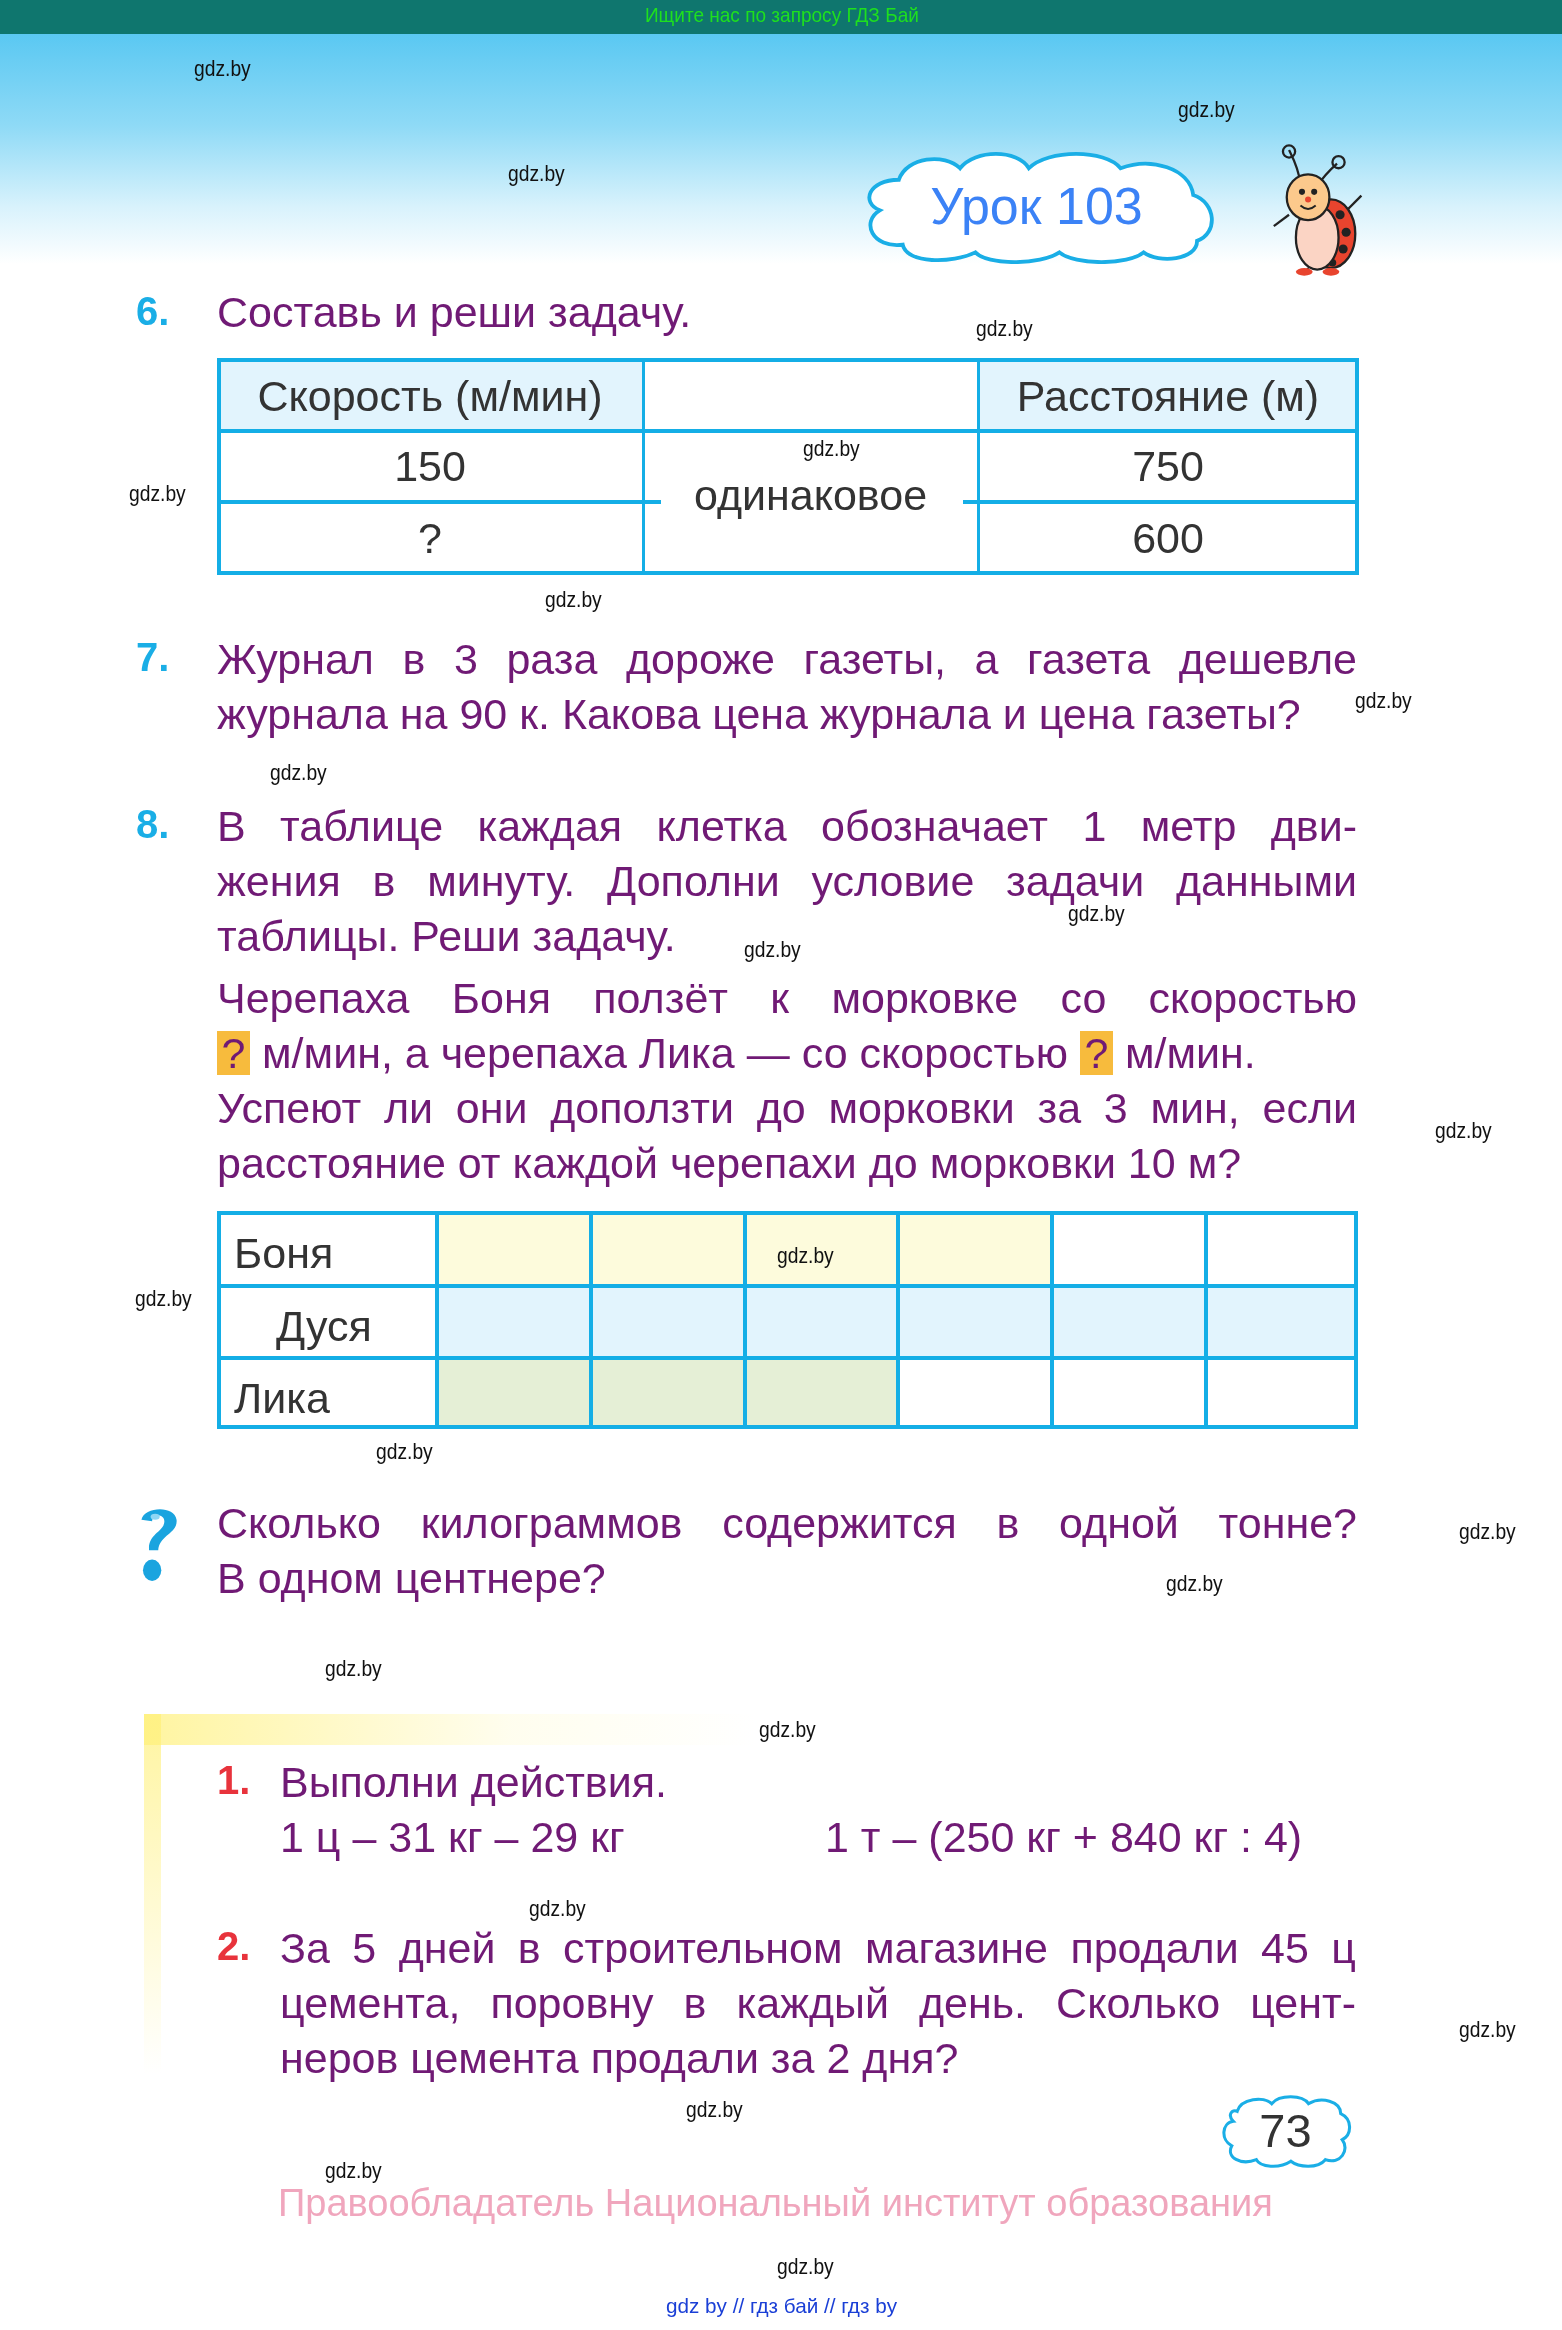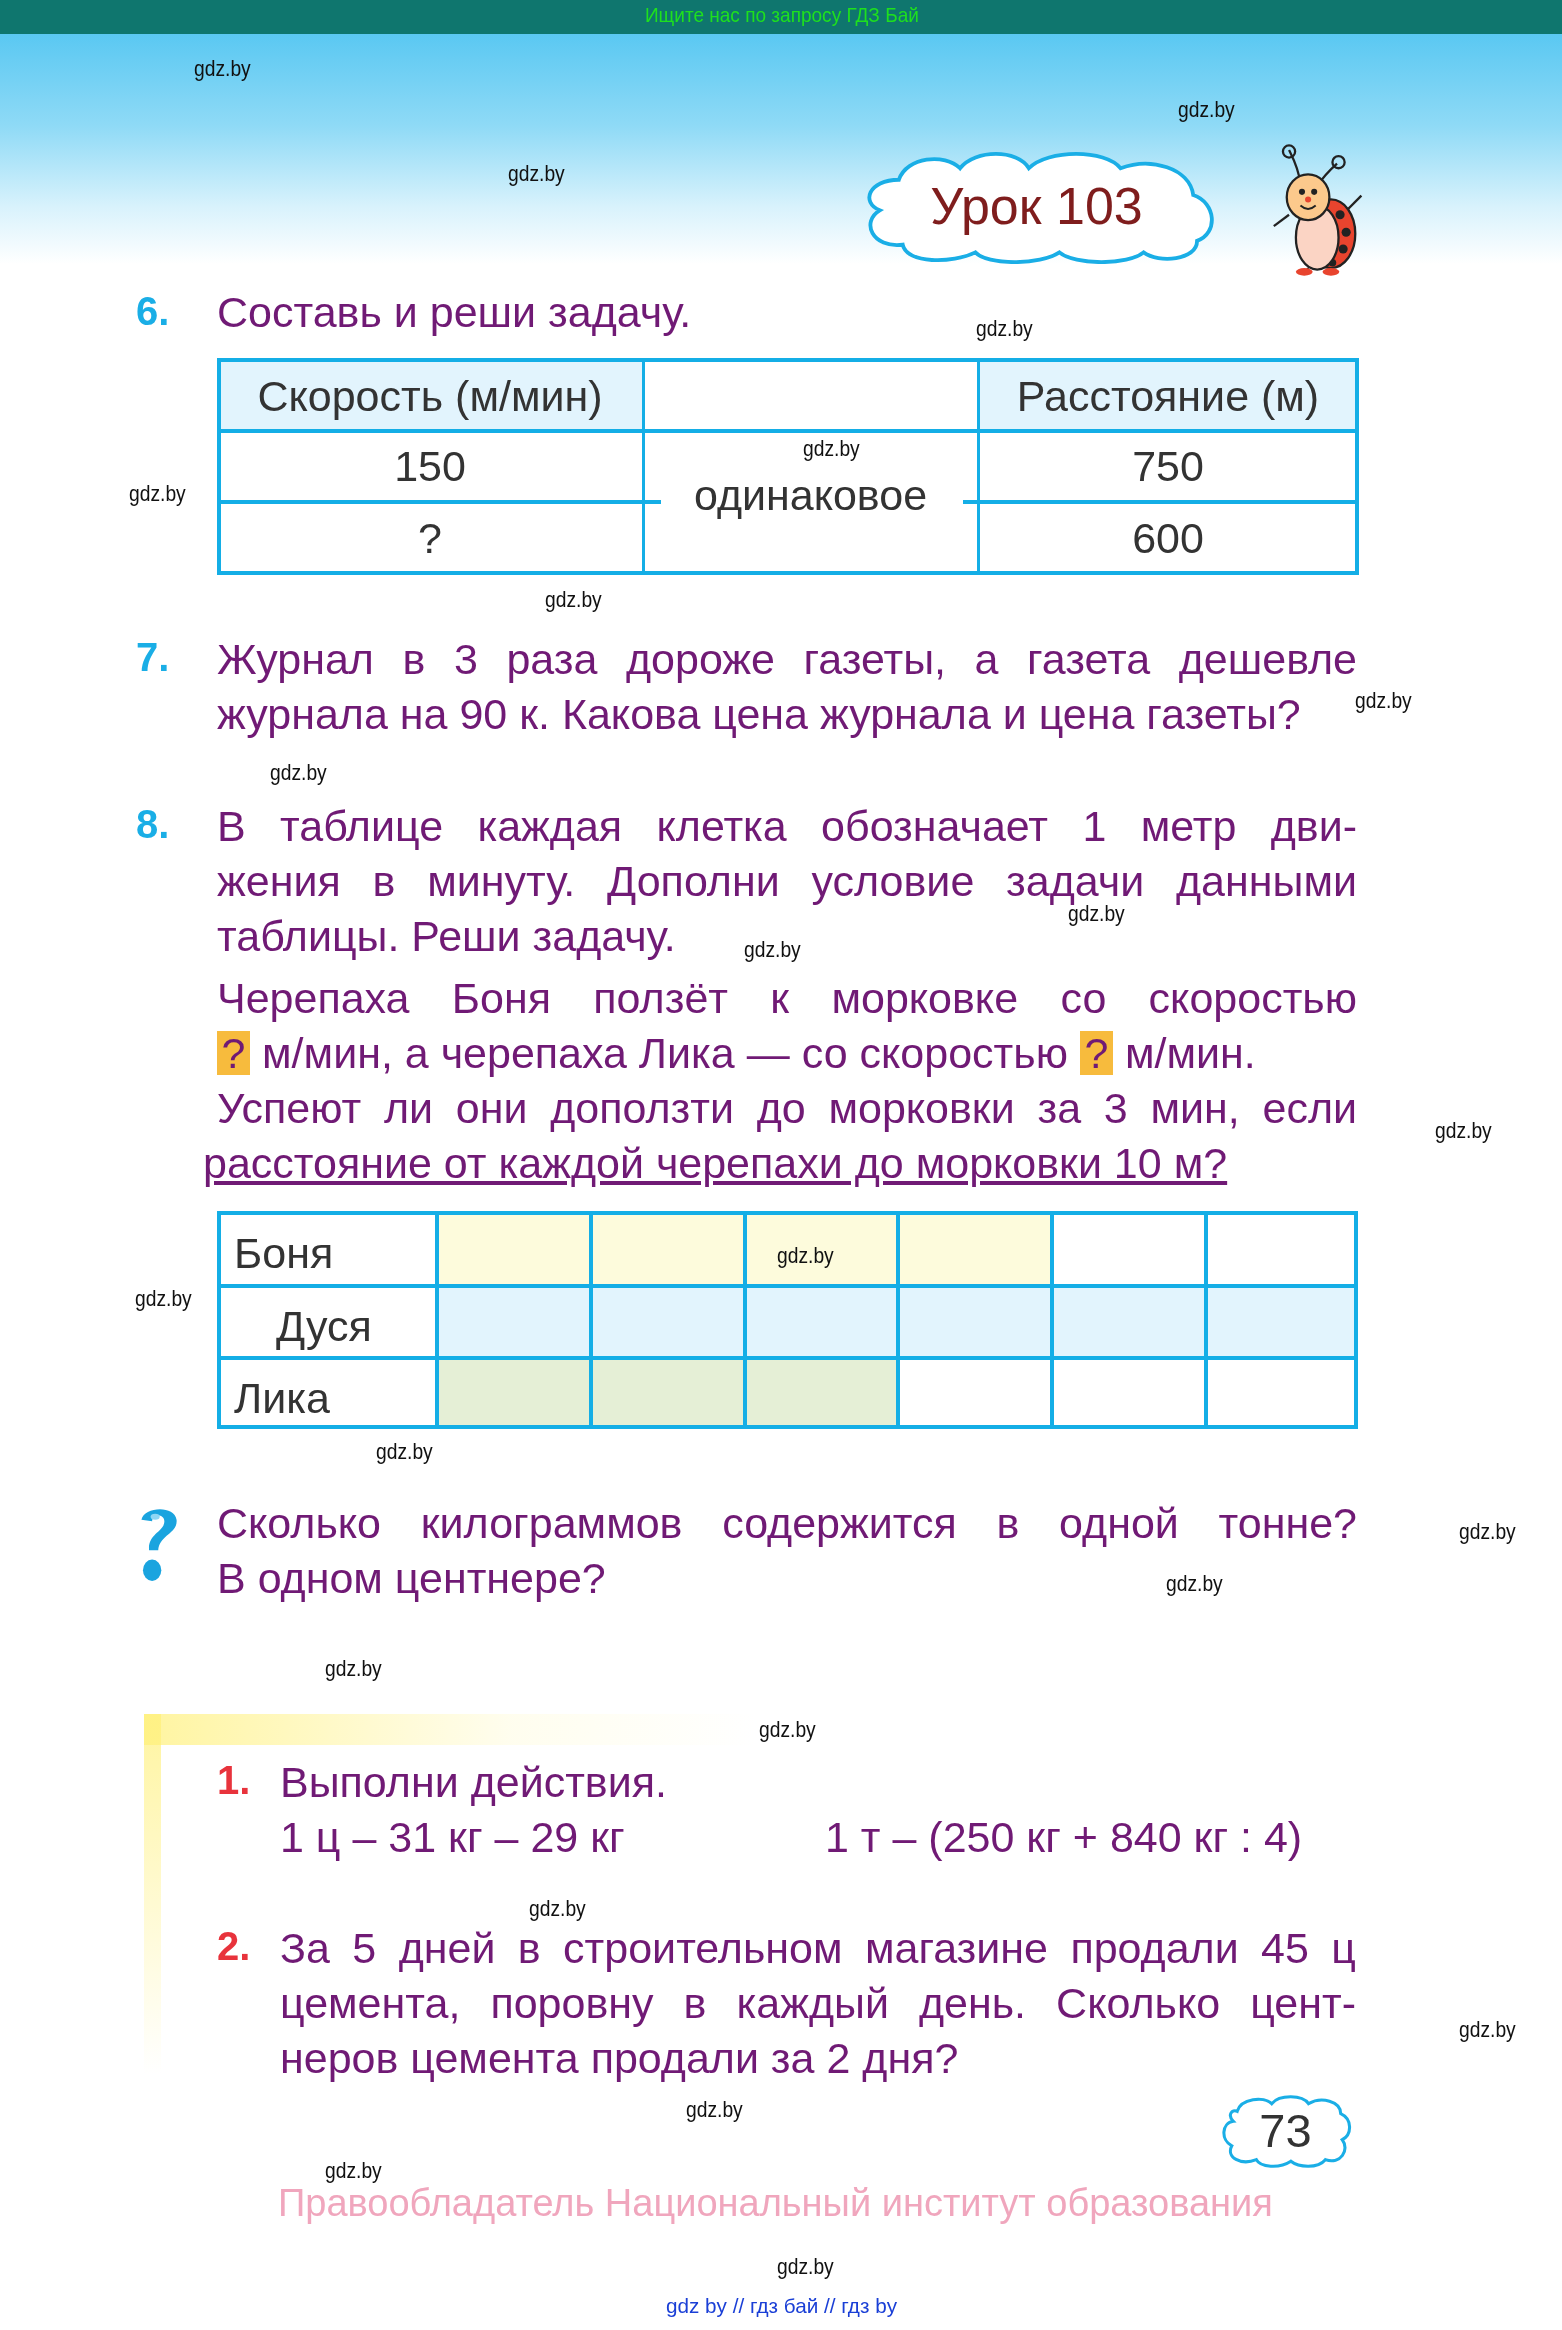--- a/index.html
+++ b/index.html
@@ -9,21 +9,21 @@
        text-align:center;}
   .topstrip span{display:inline-block;margin-top:3.1px;font-size:20.7px;color:#1ee01e;
        font-family:"Liberation Sans",sans-serif;transform:scaleX(0.92);}
   .sky{position:absolute;left:0;top:34px;width:1563px;height:230px;
        background:linear-gradient(#5ac8f2 0%,#8fdaf6 40%,#d8f2fc 75%,#ffffff 100%);}
   .wm{position:absolute;font-size:21.4px;color:#111;font-family:"Liberation Sans",sans-serif;
        transform:scaleX(0.9);transform-origin:left top;white-space:nowrap;}
   .lesson-cloud{position:absolute;left:853px;top:149px;width:367px;height:115px;}
   .lesson-cloud svg{position:absolute;left:0;top:0;}
   .lesson-title{position:absolute;left:0;top:0;width:367px;height:115px;line-height:115px;
-       text-align:center;font-size:52px;color:#7f1d1d;}
+       text-align:center;font-size:52px;color:#3b82f6;}
   .ladybug{position:absolute;left:1270px;top:142px;width:99px;height:134px;}
   .num{position:absolute;font-weight:bold;font-size:40px;}
   .num.blue{color:#1aaee6;}
   .num.red{color:#e8333c;}
   .txt{position:absolute;font-size:43px;line-height:55px;color:#701a75;}
   .just{text-align:justify;text-align-last:justify;}
   
   .t1{position:absolute;left:217px;top:358px;width:1141px;height:217px;}
   .t1 .cell{position:absolute;box-sizing:border-box;text-align:center;font-size:43px;color:#333;}
   .t1 .hdr{background:#e2f4fd;}
@@ -117,21 +117,21 @@
 <div class="num blue" style="left:136px;top:802px;">8.</div>
 <div class="txt just" style="left:217px;top:799px;width:1140px;">В таблице каждая клетка обозначает 1 метр дви-</div>
 <div class="txt just" style="left:217px;top:854px;width:1140px;">жения в минуту. Дополни условие задачи данными</div>
 <div class="txt" style="left:217px;top:909px;">таблицы. Реши задачу.</div>
 
 <div class="txt just" style="left:217px;top:971px;width:1140px;">Черепаха Боня ползёт к морковке со скоростью</div>
 <div class="txt" style="left:217px;top:1026px;width:1140px;white-space:nowrap;">
   <span class="qbox">?</span><span> м/мин, а черепаха Лика — со скоростью </span><span class="qbox">?</span><span> м/мин.</span>
 </div>
 <div class="txt just" style="left:217px;top:1081px;width:1140px;">Успеют ли они доползти до морковки за 3 мин, если</div>
-<div class="txt" style="left:203px;top:1136px;text-decoration:underline;">расстояние от каждой черепахи до морковки 10 м?</div>
+<div class="txt" style="left:217px;top:1136px;">расстояние от каждой черепахи до морковки 10 м?</div>
 
 <div class="grid" id="grid">
     <div class="gname" style="left: 17px; top: 6.1px; line-height: 73px;">Боня</div>
     <div class="gcell" style="left: 218px; top: 0px; width: 154px; height: 73px; background: rgb(253, 251, 220);"></div>
     <div class="gcell" style="left: 372px; top: 0px; width: 154px; height: 73px; background: rgb(253, 251, 220);"></div>
     <div class="gcell" style="left: 526px; top: 0px; width: 154px; height: 73px; background: rgb(253, 251, 220);"></div>
     <div class="gcell" style="left: 679px; top: 0px; width: 154px; height: 73px; background: rgb(253, 251, 220);"></div>
     <div class="gcell" style="left: 833px; top: 0px; width: 154px; height: 73px; background: rgb(255, 255, 255);"></div>
     <div class="gcell" style="left: 987px; top: 0px; width: 154px; height: 73px; background: rgb(255, 255, 255);"></div>
     <div class="gname" style="left: 17px; top: 79px; line-height: 73px; margin-left: 42px;">Дуся</div>

